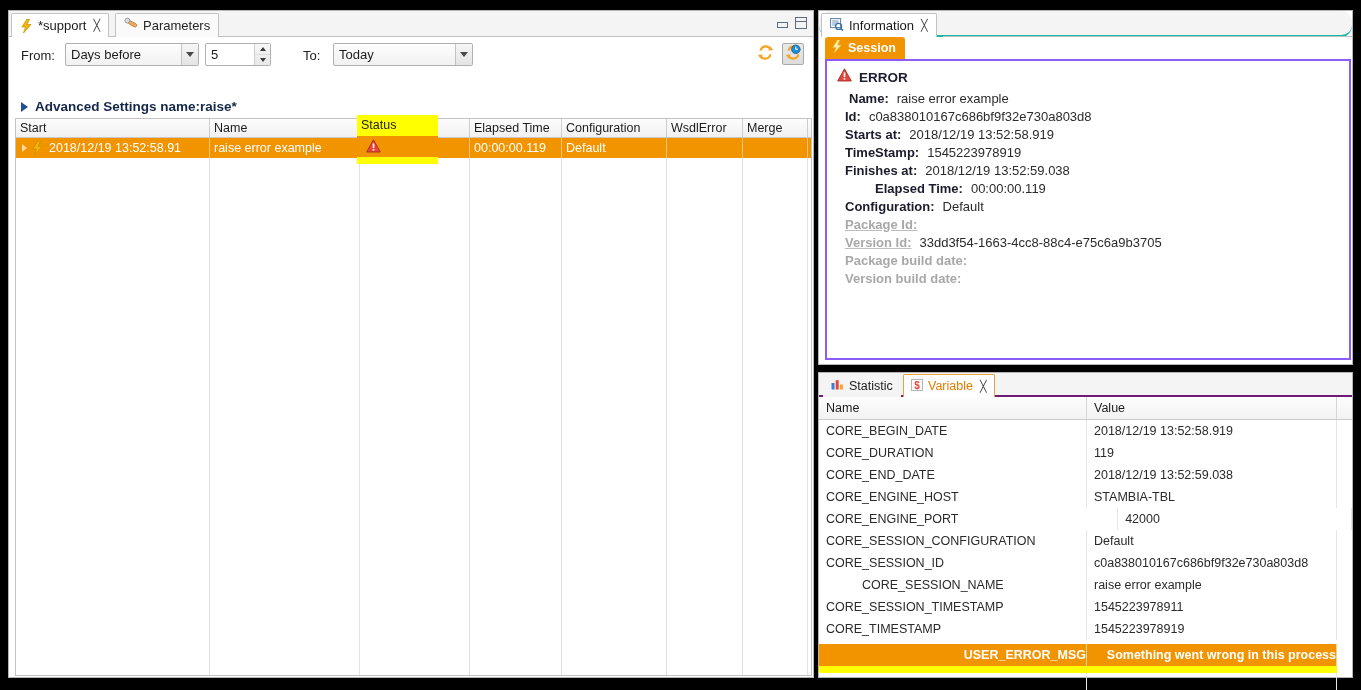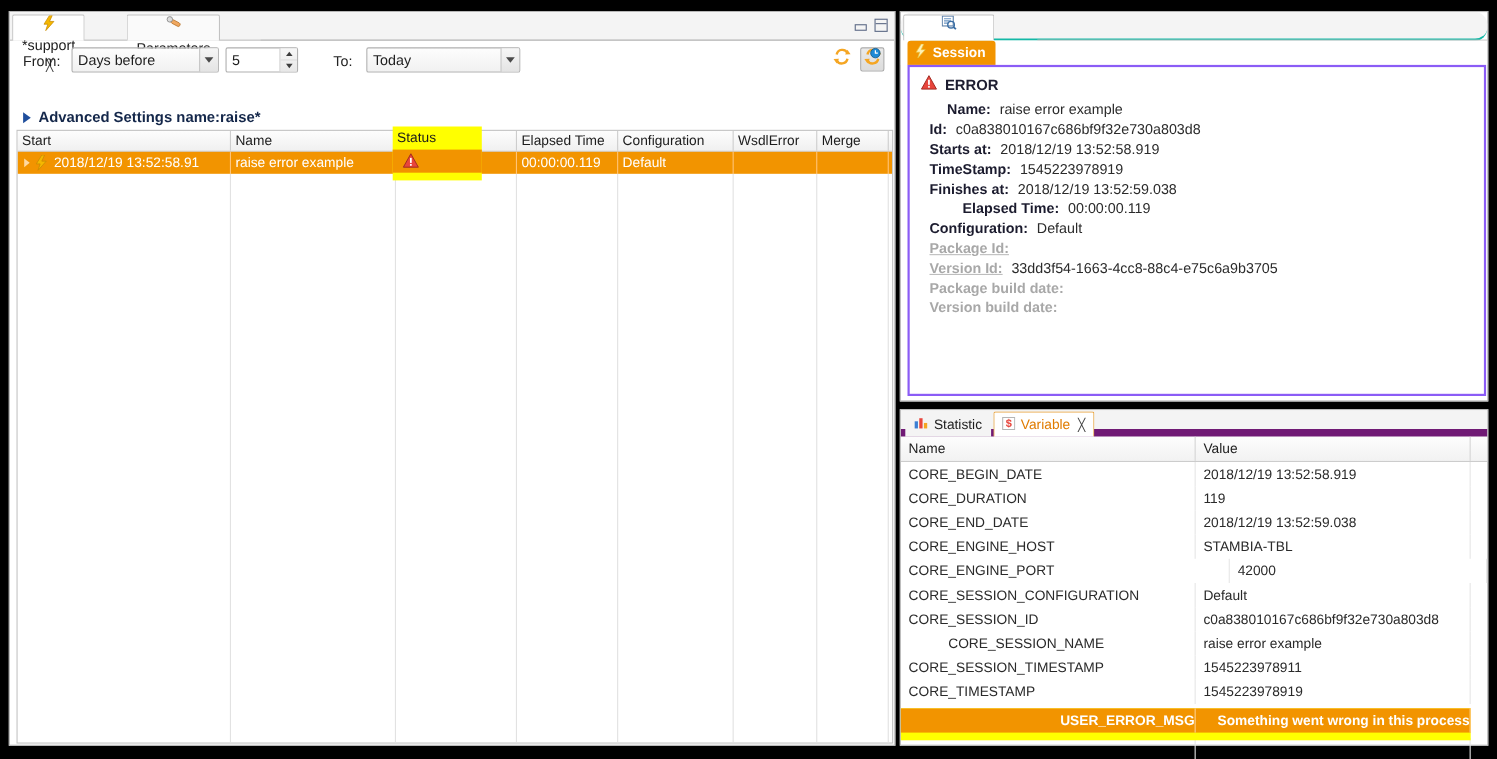--- a/index.html
+++ b/index.html
@@ -26,21 +26,20 @@
   }
   .tab {
     position: absolute; top: 2px; height: 24px;
     display: flex; align-items: center; gap: 5px;
     padding: 0 8px;
     font-size: 13px; color: #1a1a1a;
     background: #ffffff;
     border: 1px solid #c2c2c2; border-bottom: none;
     border-radius: 2px 2px 0 0;
     white-space: nowrap;
-    flex-direction: column;
   }
   .tab.inactive { background: #fafafa; color: #262626; }
   .tabfill {
     position: absolute; top: 2px; right: 0; height: 24px;
     border-bottom: 1px solid #c0c0c0;
   }
   .close-x { font-size: 11px; color: #444; margin-left: 2px; }
   .winbtns { position: absolute; right: 6px; top: 4px; display: flex; gap: 7px; }
   .winbtn-min { width: 11px; height: 6px; border: 1px solid #5d6a86; margin-top: 7px; }
   .winbtn-max { width: 12px; height: 12px; border: 1px solid #5d6a86; margin-top: 2px; position: relative; }
@@ -137,21 +136,21 @@
   .kv .k { font-weight: bold; color: #1b1b2e; white-space: nowrap; }
   .kv .v { color: #2b2b2b; }
   .kv.dim .k { color: #a8a8a8; text-decoration: underline; text-decoration-color:#bdbdbd; }
   .kv.dim2 .k { color: #a8a8a8; }
   .kv.dim .v, .kv.dim2 .v { color: #2b2b2b; }
 
   #varpanel {
     position: absolute; left: 818px; top: 372px; width: 535px; height: 306px;
     background: #ffffff; border: 1px solid #b6b6b6;
   }
-  .var-tabbar { position: relative; height: 24px; background: #f4f4f4; border-bottom: 7px solid #701a75; }
+  .var-tabbar { position: relative; height: 24px; background: #f4f4f4; border-bottom: 2px solid #701a75; }
   .vtab { position: absolute; top: 1px; height: 23px; display:flex; align-items:center; gap:5px;
       padding: 0 7px; font-size: 12.5px; }
   .vtab.sel { background:#ffffff; color:#e07b00; border:1px solid #e8a33d; border-bottom:none; border-radius:2px 2px 0 0; font-weight:500;}
   .vtab.unsel { background:#f4f4f4; color:#1c1c1c; border:1px solid transparent; }
   .vth-row { display:flex; height: 23px; background: linear-gradient(#fdfdfd,#f2f2f2); border-bottom:1px solid #cccccc; }
   .vth { font-size: 12.5px; color:#1c1c1c; line-height:22px; padding-left: 7px; border-right:1px solid #d5d5d5; }
   .vr { display:flex; height:22px; }
   .vr .vc { font-size:12.5px; color:#2a2a2a; line-height:22px; padding-left:7px; border-right:1px solid #e6e6e6; overflow:hidden; white-space:nowrap; }
   .vr.hl { background:#f29400; }
   .vr.hl .vc { color:#ffffff; font-weight:bold; border-right-color:#ffd08a;text-align:right; }
@@ -335,21 +334,21 @@
         <span>
           <svg width="15" height="14" viewBox="0 0 15 14">
             <polygon points="7.5,0.8 14.3,13 0.7,13" fill="#e8453c" stroke="#a32a22" stroke-width="0.9" stroke-linejoin="round"></polygon>
             <rect x="6.7" y="4.5" width="1.6" height="4.6" fill="#ffffff"></rect>
             <rect x="6.7" y="10.1" width="1.6" height="1.6" fill="#ffffff"></rect>
           </svg>
         </span>
         <span class="etxt">ERROR</span>
       </div>
 
-      <div class="kv" style="margin-left:24px;">
+      <div class="kv" style="margin-left:12px;">
         <span class="k">Name:</span>
         <span class="v">raise error example</span>
       </div>
       <div class="kv" style="margin-left:8px;">
         <span class="k">Id:</span>
         <span class="v">c0a838010167c686bf9f32e730a803d8</span>
       </div>
       <div class="kv" style="margin-left:8px;">
         <span class="k">Starts at:</span>
         <span class="v">2018/12/19 13:52:58.919</span>

